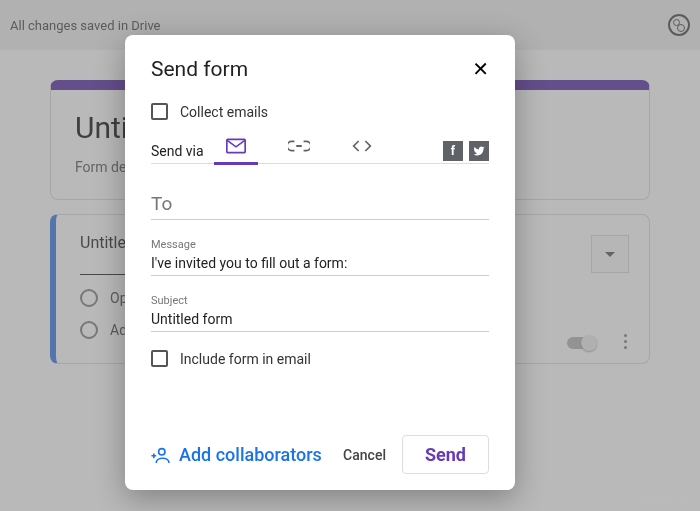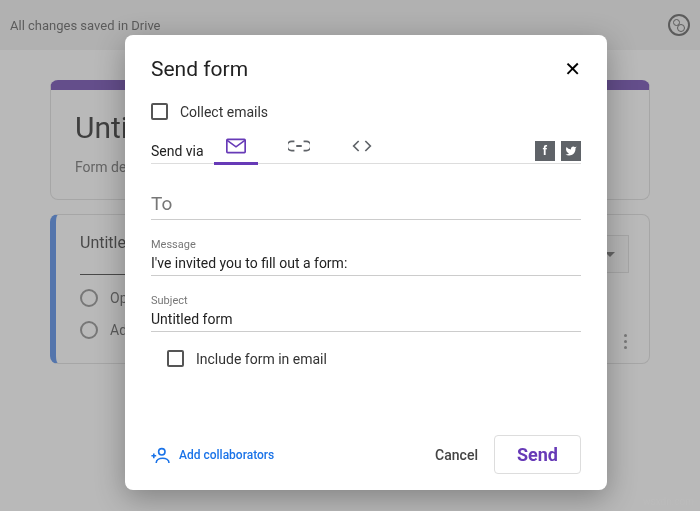--- a/index.html
+++ b/index.html
@@ -26,43 +26,43 @@
   .dd-box{ position:absolute; right:20px; top:20px; width:38px; height:38px; background:#fafafa; border:1px solid #ddd; display:flex; align-items:center; justify-content:center;}
   .dd-caret{ width:0; height:0; border-left:5px solid transparent; border-right:5px solid transparent; border-top:5px solid #666;}
   .toggle-dots{ position:absolute; right:22px; bottom:14px; display:flex; gap:3px; flex-direction:column; align-items:center;}
   .toggle-dots span{width:3px;height:3px;background:#888;border-radius:50%;}
   .toggle-pill{ position:absolute; right:54px; bottom:14px; width:28px; height:12px; background:#bbb; border-radius:10px;}
   .toggle-pill:before{content:"";position:absolute;width:16px;height:16px;background:#eee;border-radius:50%;top:-2px;right:-2px;box-shadow:0 1px 2px rgba(0,0,0,.3);}
 
   .scrim { position:absolute; inset:0; background: rgba(100,100,100,0.45);}
 
   
-  .dialog { position:absolute; left:125px; top:35px; width:482px; height:455px; background:#fff; border-radius:8px; box-shadow: 0 8px 30px rgba(0,0,0,.3); padding: 22px 26px 16px; display:flex; flex-direction:column;}
+  .dialog { position:absolute; left:125px; top:35px; width:390px; height:455px; background:#fff; border-radius:8px; box-shadow: 0 8px 30px rgba(0,0,0,.3); padding: 22px 26px 16px; display:flex; flex-direction:column;}
   .dlg-head { display:flex; justify-content:space-between; align-items:center;}
   .dlg-title{ font-size: 21px; font-weight:400; color:#222;}
   .close-x{ font-size:20px; cursor:pointer; font-weight:500;}
   .row-collect{ display:flex; align-items:center; margin-top:22px; font-size:14px; color:#333;}
   .checkbox{ width:17px; height:17px; border:2px solid #555; border-radius:2px; margin-right:12px; cursor:pointer;}
   .send-via-row{ display:flex; align-items:center; margin-top:18px; }
   .send-via-label{ font-size:14px; color:#222; margin-right:22px;}
   .tab-icons{ display:flex; gap: 42px; align-items:center; color:#5f6368;}
   .tab-icons .tab{ cursor:pointer; position:relative; padding-bottom:10px;}
   .tab-active{ color:#673ab7;}
   .tab-active:after{ content:""; position:absolute; bottom:-1px; left:-12px; right:-12px; height:3px; background:#673ab7;}
   .social{ margin-left:auto; display:flex; gap:6px;}
   .social-box{ width:20px; height:20px; background:#5f6368; color:#fff; display:flex; align-items:center; justify-content:center; font-size:12px; font-weight:bold; cursor:pointer;}
   .hr-full{ height:1px; background:#ddd; margin-top:-1px; }
   .section-label{ font-size:14px; font-weight:500; color:#222; margin-top:16px;}
   .field{ margin-top:18px;}
   .mini-label{ font-size:11px; color:#777;}
   .field-line{ font-size:14px; color:#222; padding:4px 0; border-bottom:1px solid #ccc; min-height:20px;}
   .to-line{ font-size:19px; color:#777; padding:4px 0; border-bottom:1px solid #ccc; margin-top:24px;}
-  .row-include{ display:flex; align-items:center; margin-top:18px; font-size:14px; color:#333;margin-left:16px;}
+  .row-include{ display:flex; align-items:center; margin-top:18px; font-size:14px; color:#333;}
   .dlg-foot{ margin-top:auto; display:flex; align-items:center; padding-top:10px;}
-  .add-collab{ display:flex; align-items:center; gap:8px; color:#1a73e8; font-size:12px; font-weight:500; cursor:pointer;}
+  .add-collab{ display:flex; align-items:center; gap:8px; color:#1a73e8; font-size:18px; font-weight:500; cursor:pointer;}
   .foot-actions{ margin-left:auto; display:flex; align-items:center; gap:4px;}
   .btn-text{ padding:8px 12px; font-size:14px; color:#444; font-weight:500; cursor:pointer; border-radius:4px;}
   .btn-send{ padding:8px 22px; font-size:18px; color:#673ab7; font-weight:700; cursor:pointer; border:1px solid #ddd; border-radius:4px; background:#fff;}
   .svg-icon{ display:block;}
   .watermark{ position:absolute; bottom:4px; right:6px; font-size:10px; color:#bbb;}
 </style>
 </head>
 <body>
 
 <div class="bg">

